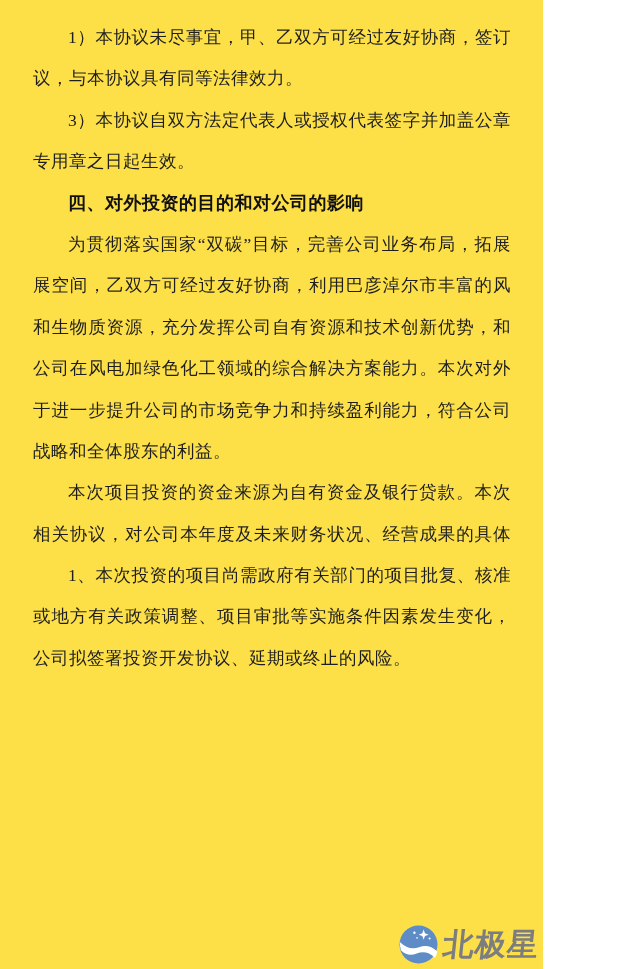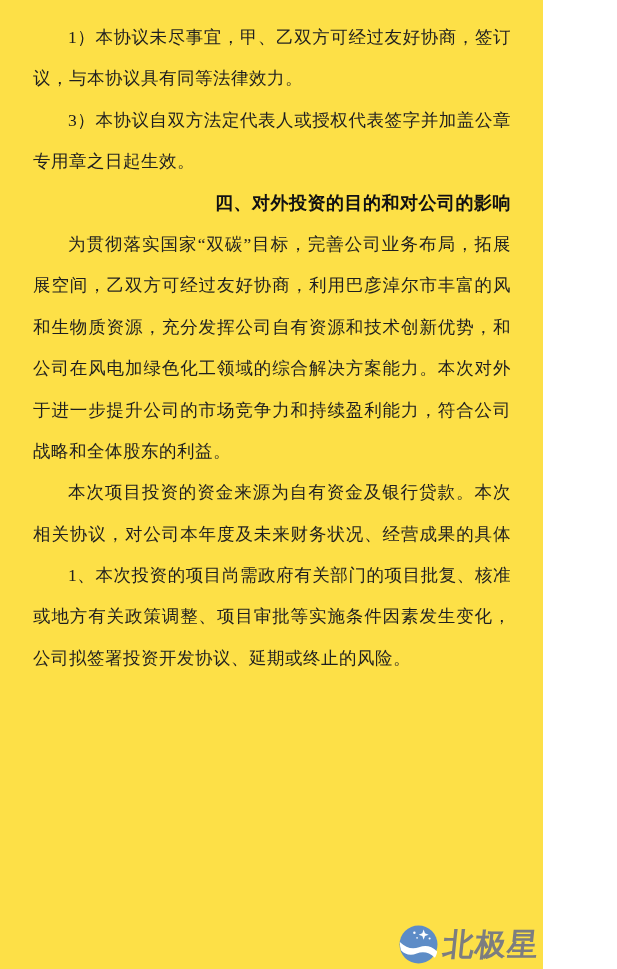--- a/index.html
+++ b/index.html
@@ -27,21 +27,20 @@
   .line.indent { text-indent: 35px; }
   .line.fill {
     text-align: justify;
     text-align-last: justify;
   }
   .line.heading {
     font-family: "Liberation Sans", "DejaVu Sans", sans-serif;
     font-weight: 700;
     font-size: 18px;
     color: #111113;
-    text-align: right;
   }
   .watermark {
     position: absolute;
     right: 4px;
     bottom: 5px;
     display: flex;
     align-items: center;
     gap: 5px;
   }
   .wm-icon { width: 39px; height: 39px; display: block; }

